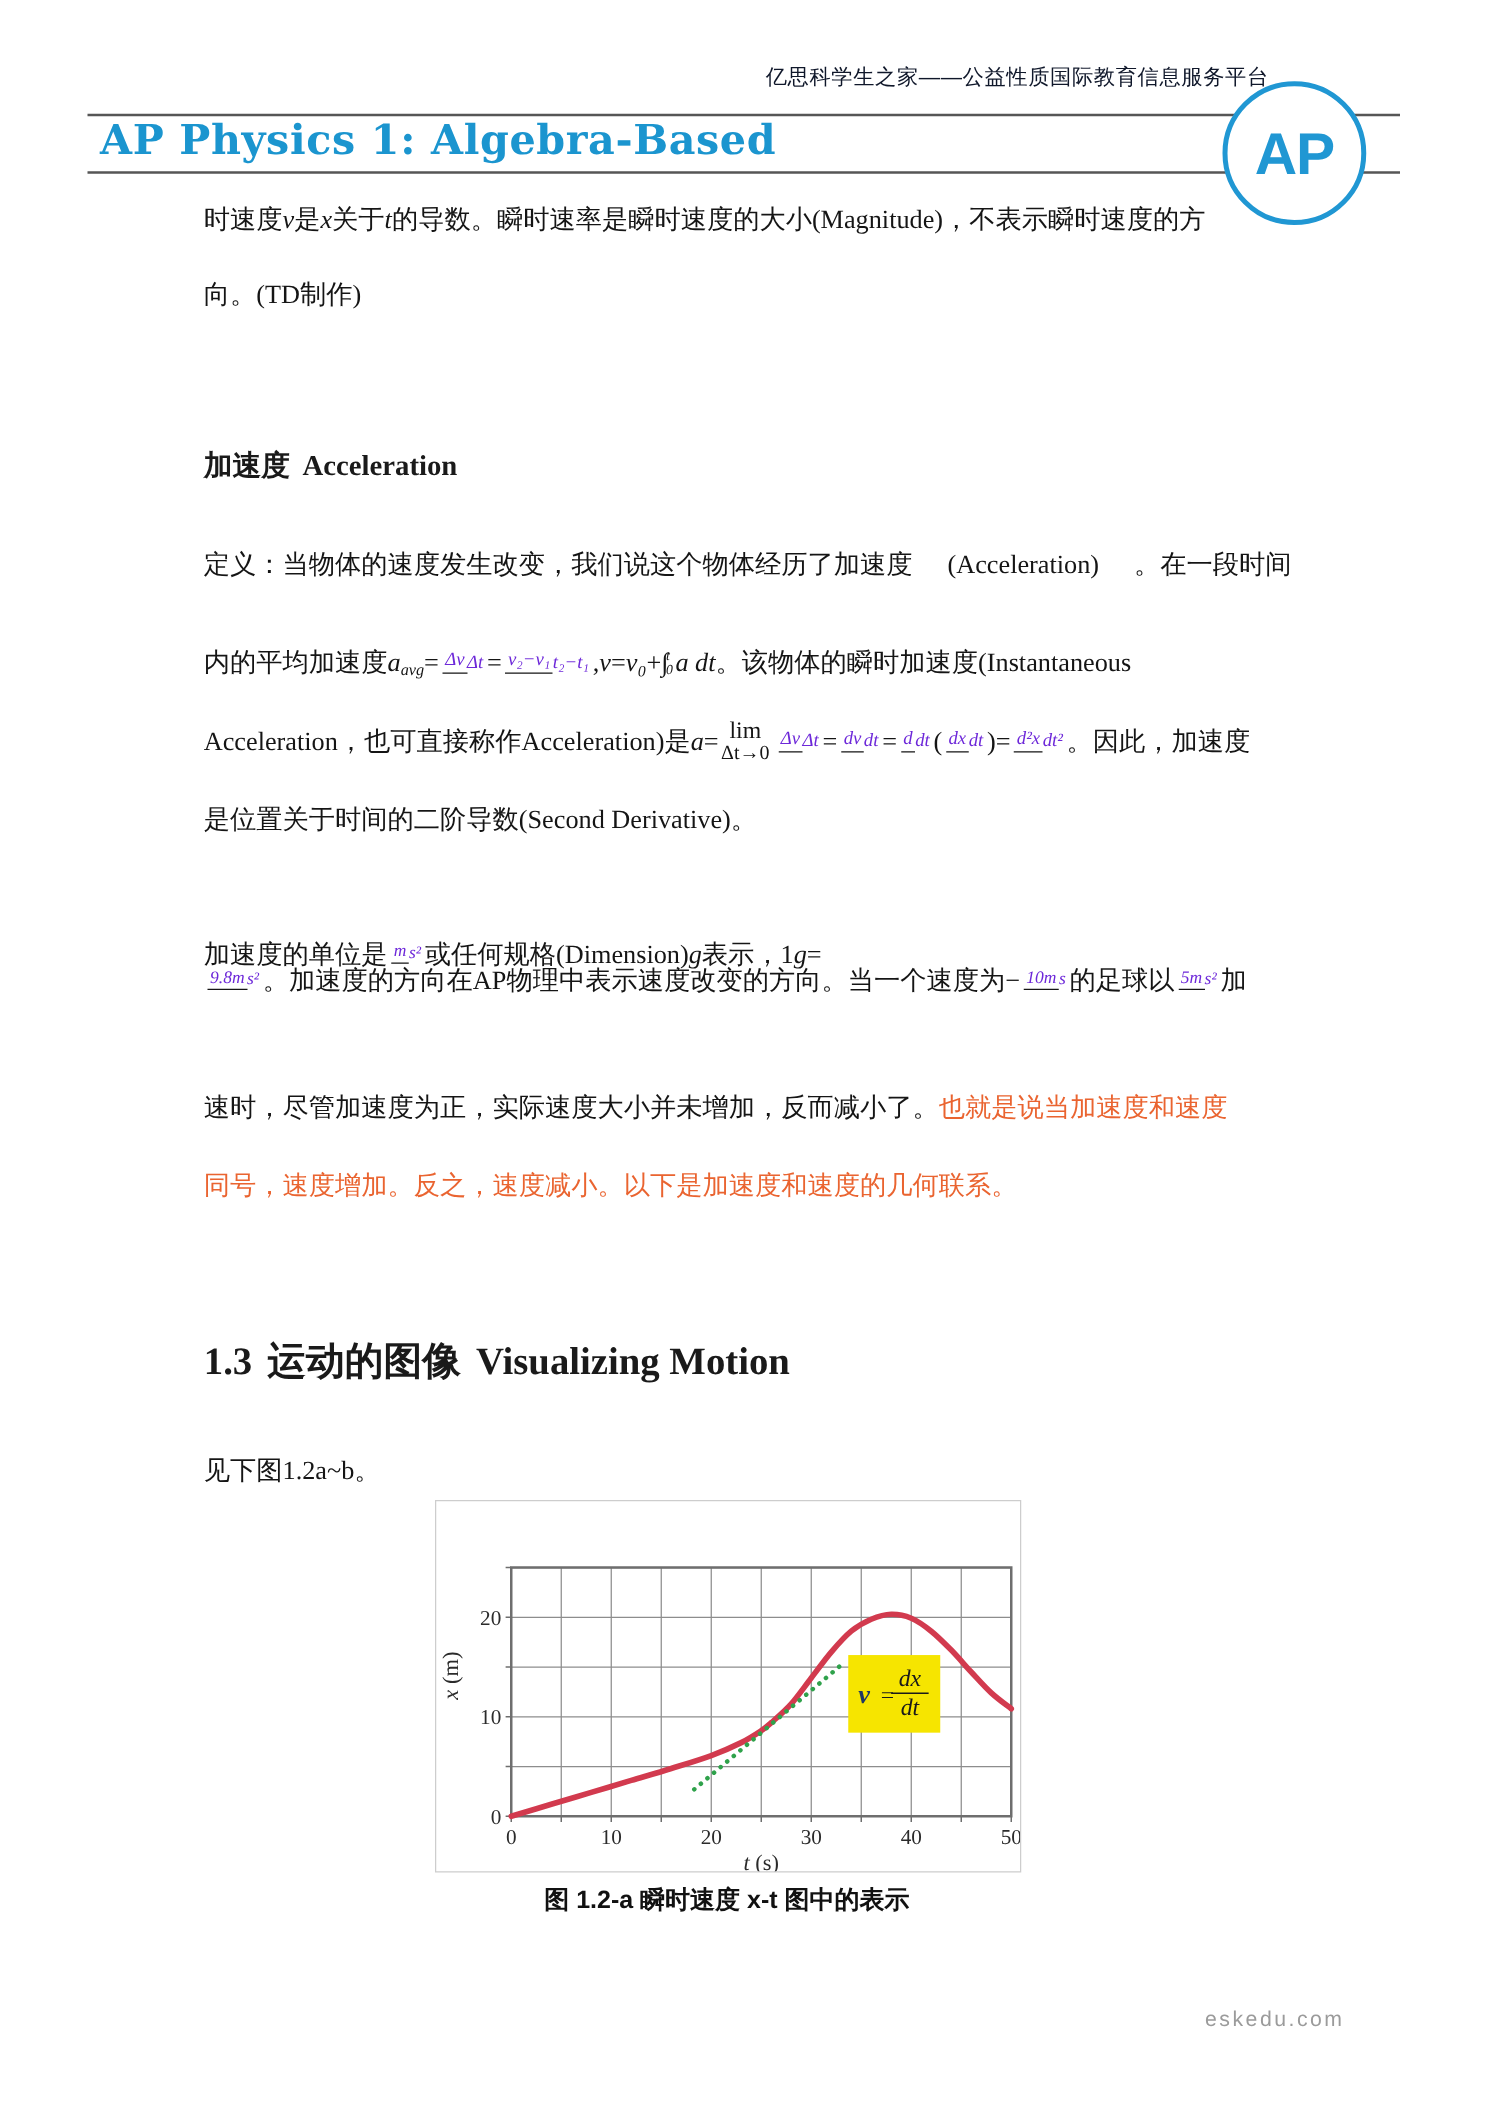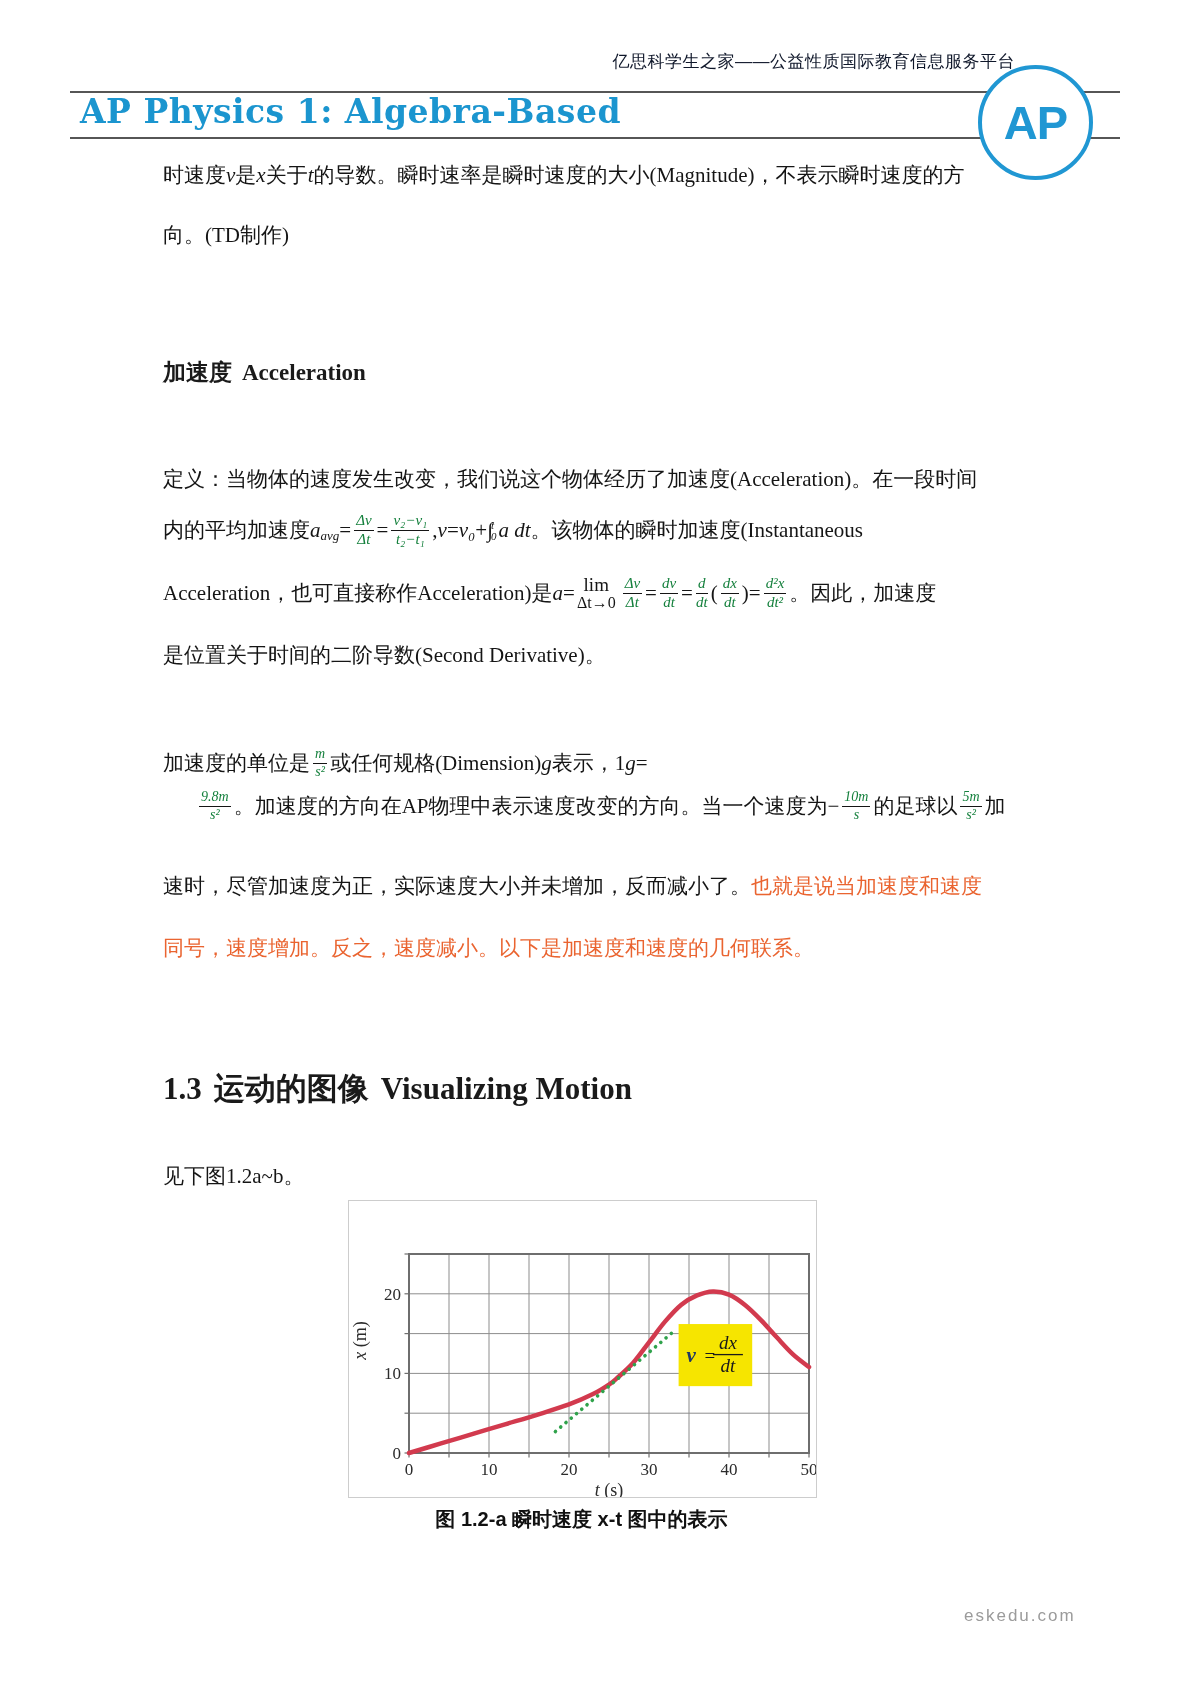--- a/index.html
+++ b/index.html
@@ -18,23 +18,23 @@
   #ap-logo-text{font-size:47px;font-weight:800;color:#2097d3;letter-spacing:-1px;
                 font-family:"Liberation Sans",sans-serif;}
   
   .tline{left:163px;height:30px;display:flex;align-items:center;white-space:nowrap;font-size:21px;}
   .zh{font-family:"Liberation Sans",sans-serif;color:#151515;}
   .lat{font-family:"Liberation Serif",serif;color:#151515;}
   .mi{font-family:"Liberation Serif",serif;font-style:italic;color:#151515;}
   .orange{font-family:"Liberation Sans",sans-serif;color:#ea6430;}
   .msub{font-family:"Liberation Serif",serif;font-style:italic;font-size:13px;
         vertical-align:sub;position:relative;top:6px;color:#151515;}
-  .frac{display:inline-flex;flex-direction:column;align-items:center;
+  .frac{display:inline-flex;flex-direction:row;align-items:center;
         font-family:"Liberation Serif",serif;font-style:italic;font-size:15px;
-        line-height:1.05;margin:0 3px;color:#15803d;text-align:right;}
+        line-height:1.05;margin:0 3px;color:#6d28d9;text-align:right;}
   .frac .n{border-bottom:1.2px solid #151515;padding:0 2px 1px 2px;}
   .frac .d{padding-top:1px;}
   .frac.sm{font-size:14px;}
   .lim{display:inline-flex;flex-direction:column;align-items:center;line-height:1;
        margin:0 4px 0 2px;color:#151515;}
   .lim .lt{font-family:"Liberation Serif",serif;font-size:19px;}
   .lim .lb{font-family:"Liberation Serif",serif;font-size:16px;margin-top:1px;}
   .ss{display:inline-flex;flex-direction:column;align-items:flex-start;line-height:1;
       font-family:"Liberation Serif",serif;font-style:italic;font-size:11px;
       margin:0 2px 0 -2px;position:relative;top:1px;color:#151515;}
@@ -78,21 +78,21 @@
         <span class="zh">的导数。瞬时速率是瞬时速度的大小</span>
         <span class="lat">(Magnitude)</span>
         <span class="zh">，不表示瞬时速度的方</span>
       </div>
       <div class="abs tline" style="top: 220px;">
         <span class="zh">向。 </span>
         <span class="lat">(TD </span>
         <span class="zh">制作</span>
         <span class="lat">)</span>
       </div>
-      <div class="abs tline" style="top: 464px;">
+      <div class="abs tline" style="top: 436px; gap: 28px;">
         <span class="zh">定义：当物体的速度发生改变，我们说这个物体经历了加速度</span>
         <span class="lat">(Acceleration)</span>
         <span class="zh">。在一段时间</span>
       </div>
       <div class="abs tline" style="top: 515px;">
         <span class="zh">内的平均加速度</span>
         <span class="mi">a</span>
         <span class="msub">avg</span>
         <span class="lat"> = </span>
         <span class="frac">
@@ -168,21 +168,21 @@
           <span class="d">s²</span>
         </span>
         <span class="zh">或任何规格</span>
         <span class="lat">(Dimension)</span>
         <span class="mi">g</span>
         <span class="zh">表示，</span>
         <span class="lat">1</span>
         <span class="mi">g</span>
         <span class="lat"> =</span>
       </div>
-      <div class="abs tline" style="top: 791px; margin-left: 33px;">
+      <div class="abs tline" style="top: 769px;">
         <span class="frac sm">
           <span class="n">9.8m</span>
           <span class="d">s²</span>
         </span>
         <span class="zh">。加速度的方向在 </span>
         <span class="lat">AP</span>
         <span class="zh"> 物理中表示速度改变的方向。当一个速度为</span>
         <span class="lat">−</span>
         <span class="frac sm">
           <span class="n">10m</span>

